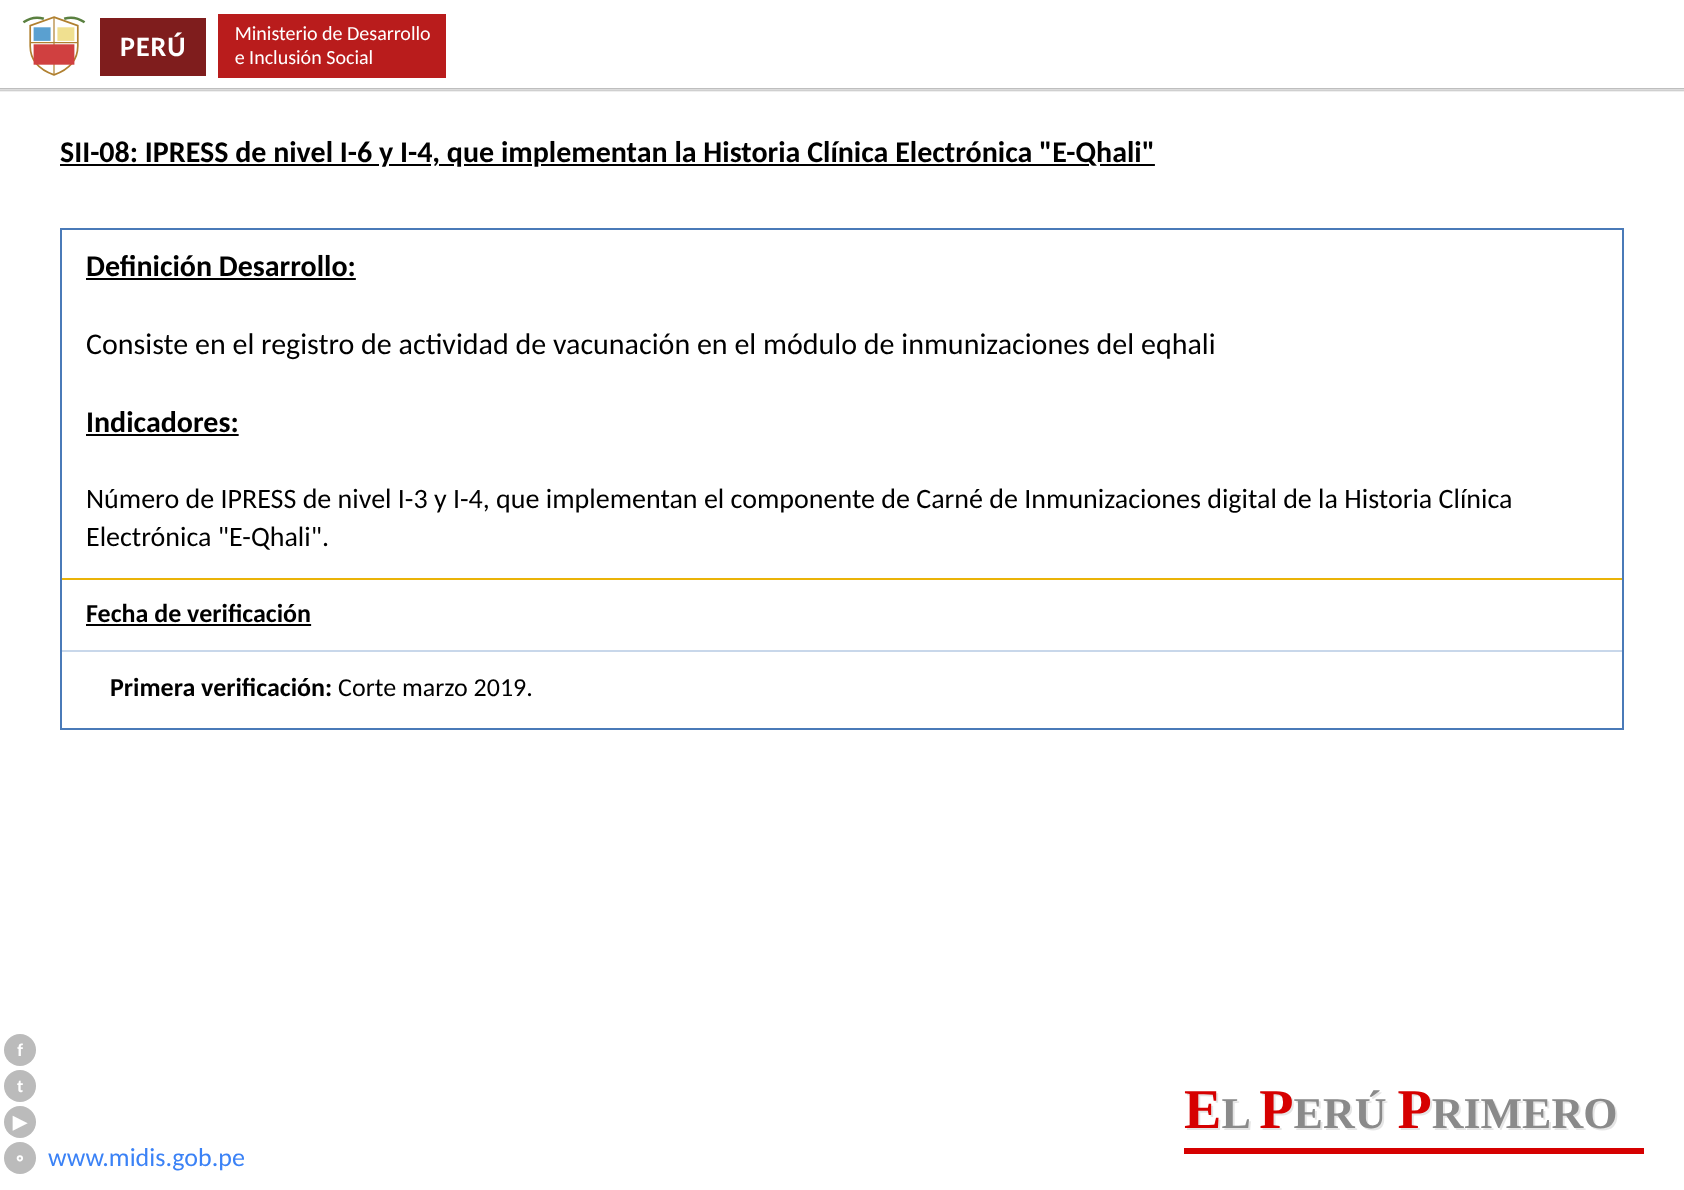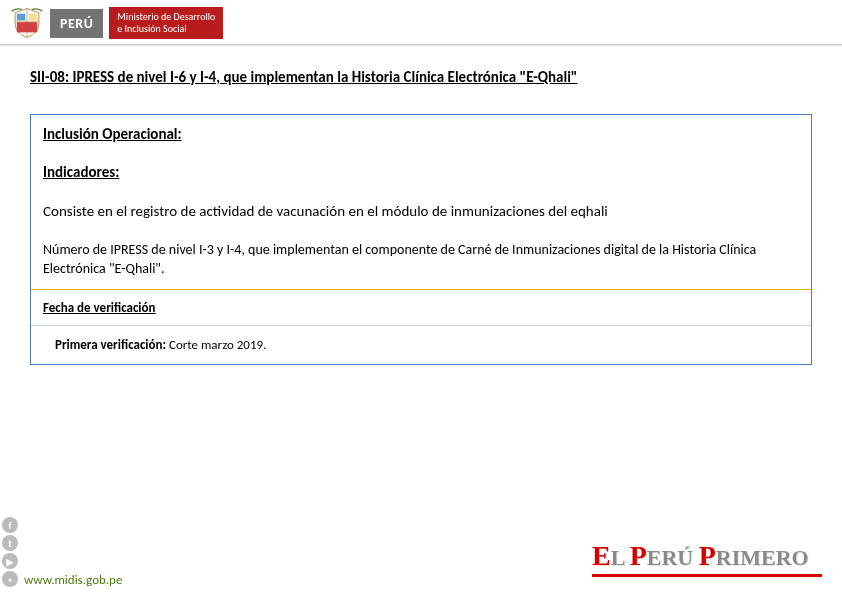--- a/index.html
+++ b/index.html
@@ -1,41 +1,41 @@
 <!DOCTYPE html>
 <html><head>
 <meta charset="utf-8">
 <style>
 * { margin: 0; padding: 0; box-sizing: border-box; }
 body { width: 842px; height: 595px; font-family: Calibri, Arial, sans-serif; background: #fff; position: relative; overflow: hidden; }
 
 .header-bar { display: flex; align-items: center; padding: 6px 10px 4px 10px; gap: 6px; }
 .shield { width: 34px; height: 34px; position: relative; }
 .shield svg { width: 100%; height: 100%; }
-.peru-box { background: #737373; color: #fff; font-weight: bold; font-size: 14px; padding: 6px 10px; letter-spacing: 0.5px; }
+.peru-box { background: #7f1d1d; color: #fff; font-weight: bold; font-size: 14px; padding: 6px 10px; letter-spacing: 0.5px; }
 .ministry-box { background: #b91c1c; color: #fff; font-size: 10px; padding: 4px 8px; line-height: 1.2; }
 .header-shadow { height: 2px; background: linear-gradient(to bottom, rgba(0,0,0,0.25), transparent); margin-bottom: 2px; border-top: 1px solid rgba(0,0,0,0.08); }
 
 .content { padding: 20px 30px 0 30px; }
 .title { font-size: 15px; font-weight: bold; text-decoration: underline; margin-bottom: 28px; }
 
 .box { border: 1px solid #4a7ab8; padding: 0; margin-bottom: 4px; }
 .box-section { padding: 10px 12px; }
 .def-title { font-size: 15px; font-weight: bold; text-decoration: underline; }
 .def-text { font-size: 15px; line-height: 1.35; }
 .ind-title { font-size: 15px; font-weight: bold; text-decoration: underline; }
 .ind-n { font-size: 13px; font-weight: bold; text-decoration: underline; }
 .ind-text { font-size: 14px; line-height: 1.35; }
 .fecha-title { font-size: 13px; font-weight: bold; text-decoration: underline; }
 .fecha-row { font-size: 13px; line-height: 1.4; }
 .fecha-row b { font-weight: bold; padding-left: 12px; }
 
 .sidebar-icons { position: absolute; left: 2px; bottom: 8px; display: flex; flex-direction: column; gap: 2px; }
 .side-ico { width: 16px; height: 16px; border-radius: 50%; background: #bbb; display: flex; align-items: center; justify-content: center; font-size: 9px; color: #fff; font-weight: bold; }
-.footer-url { position: absolute; left: 24px; bottom: 8px; color: #4d7c0f; font-size: 13px; font-weight: 500; }
+.footer-url { position: absolute; left: 24px; bottom: 8px; color: #3b82f6; font-size: 13px; font-weight: 500; }
 
 .el-peru { position: absolute; right: 20px; bottom: 18px; }
 .el-peru-txt { font-family: Georgia, serif; font-size: 22px; font-weight: bold; color: #8a8a8a; text-shadow: 1px 1px 0 rgba(0,0,0,0.1); }
 .el-peru-txt .red { color: #d60000; font-size: 28px; }
 .el-peru-line { height: 3px; background: #d60000; width: 230px; margin-top: 2px; margin-left: auto; }
 .sep { border-top: 1px solid #eab308; text-decoration: underline; }
 .sep-thin { border-top: 1px solid rgba(74,122,184,0.3); }
 </style>
 </head>
 <body>
@@ -57,27 +57,27 @@
     <div>e Inclusión Social</div>
   </div>
 </div>
 <div class="header-shadow"></div>
 
 <div class="content">
   <div class="title">SII-08: IPRESS de nivel I-6 y I-4, que implementan la Historia Clínica Electrónica "E-Qhali"</div>
 
   <div class="box">
     <div class="box-section">
-      <div class="def-title">Inclusión Operacional:</div>
+      <div class="def-title">Definición Desarrollo:</div>
+    </div>
+    <div class="box-section">
+      <div class="def-text">Consiste en el registro de actividad de vacunación en el módulo de inmunizaciones del eqhali</div>
     </div>
     <div class="box-section">
       <div class="ind-title">Indicadores:</div>
-    </div>
-    <div class="box-section">
-      <div class="def-text">Consiste en el registro de actividad de vacunación en el módulo de inmunizaciones del eqhali</div>
     </div>
     <div class="box-section">
       <div class="ind-text">Número de IPRESS de nivel I-3 y I-4, que implementan el componente de Carné de Inmunizaciones digital de la Historia Clínica Electrónica "E-Qhali".</div>
     </div>
     <div class="box-section sep">
       <div class="fecha-title">Fecha de verificación</div>
     </div>
     <div class="box-section sep-thin">
       <div class="fecha-row"><b>Primera verificación:</b><span> Corte marzo 2019.</span></div>
     </div>

